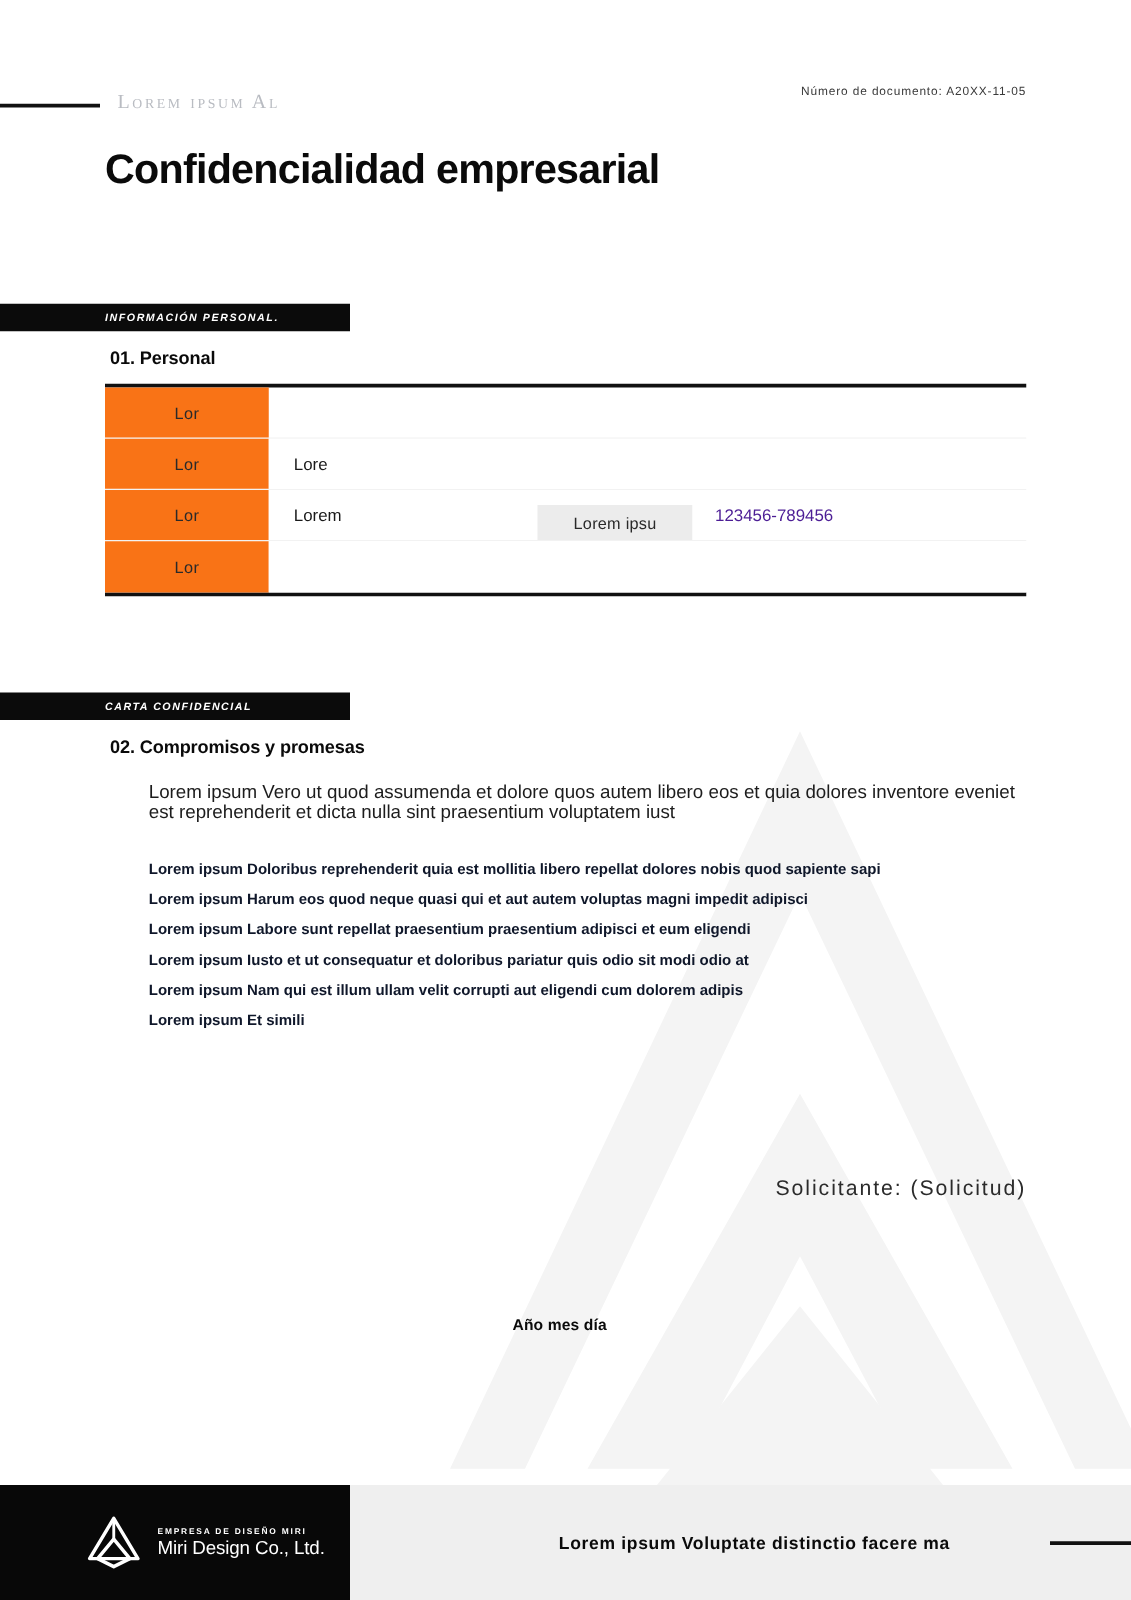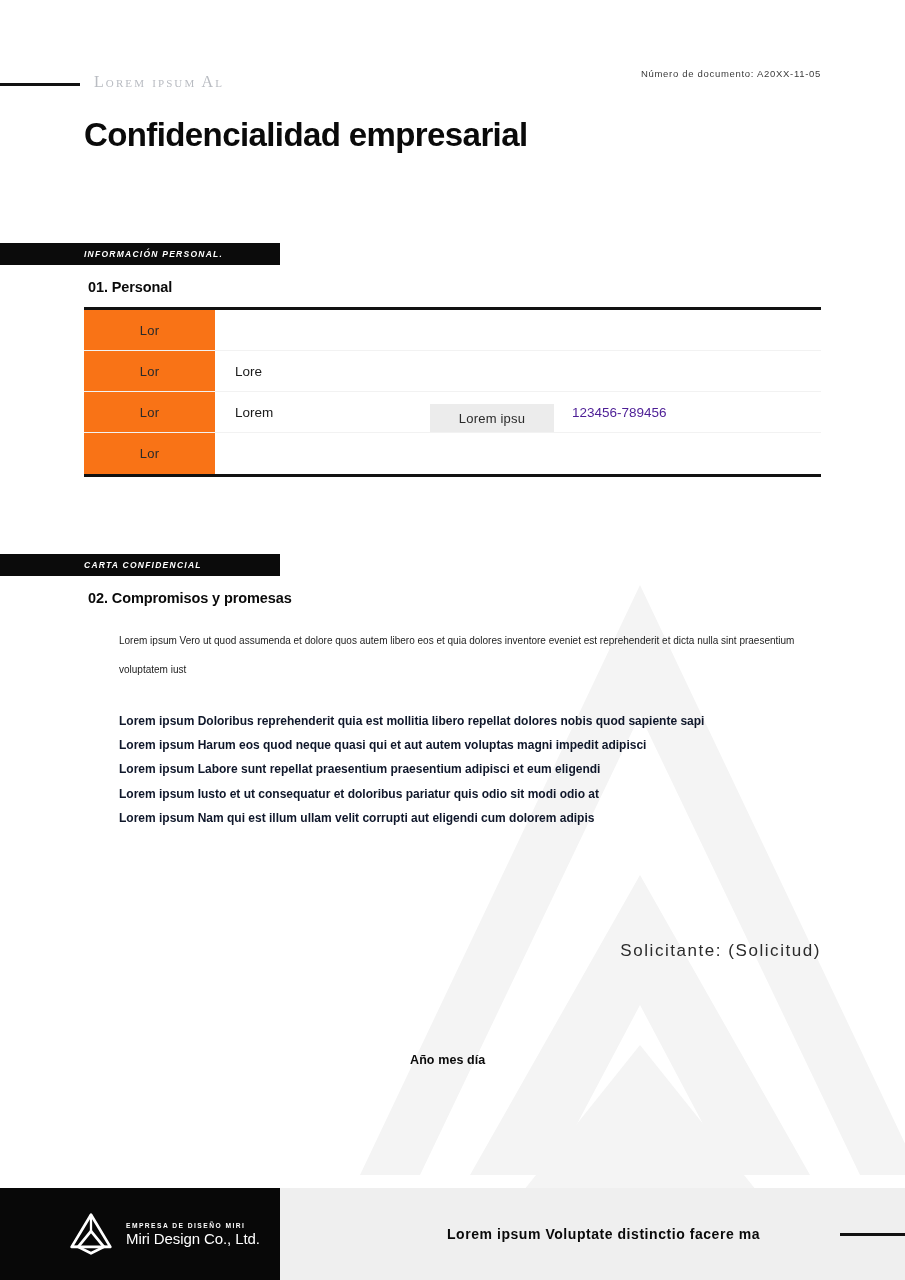--- a/index.html
+++ b/index.html
@@ -181,22 +181,22 @@
 
   
   .body-area {
     position: absolute;
     left: 119px;
     top: 626px;
     width: 705px;
     z-index: 2;
   }
   .para {
-    font-size: 10px;
-    line-height: 29px;
+    font-size: 15px;
+    line-height: 16px;
     color: #1c1c1c;
     margin-bottom: 25px;
   }
   .list-line {
     font-size: 12px;
     line-height: 24.2px;
     color: #0f172a;
     white-space: nowrap;
     font-weight: bold;
   }
@@ -350,20 +350,21 @@
 </div>
 <div class="section-heading heading-02">02. Compromisos y promesas</div>
 
 <div class="body-area">
   <p class="para">Lorem ipsum Vero ut quod assumenda et dolore quos autem libero eos et quia dolores inventore eveniet est reprehenderit et dicta nulla sint praesentium voluptatem iust</p>
   <div class="list-line">Lorem ipsum Doloribus reprehenderit quia est mollitia libero repellat dolores nobis quod sapiente sapi</div>
   <div class="list-line">Lorem ipsum Harum eos quod neque quasi qui et aut autem voluptas magni impedit adipisci</div>
   <div class="list-line">Lorem ipsum Labore sunt repellat praesentium praesentium adipisci et eum eligendi</div>
   <div class="list-line">Lorem ipsum Iusto et ut consequatur et doloribus pariatur quis odio sit modi odio at</div>
   <div class="list-line">Lorem ipsum Nam qui est illum ullam velit corrupti aut eligendi cum dolorem adipis</div>
+  <div class="list-line">Lorem ipsum Et simili</div>
 </div>
 
 <div class="signature">Solicitante: (Solicitud)</div>
 
 <div class="date-line">Año mes día</div>
 
 <div class="footer">
   <div class="footer-left">
     <div class="footer-logo">
       <svg viewBox="0 0 100 100" xmlns="http://www.w3.org/2000/svg">

